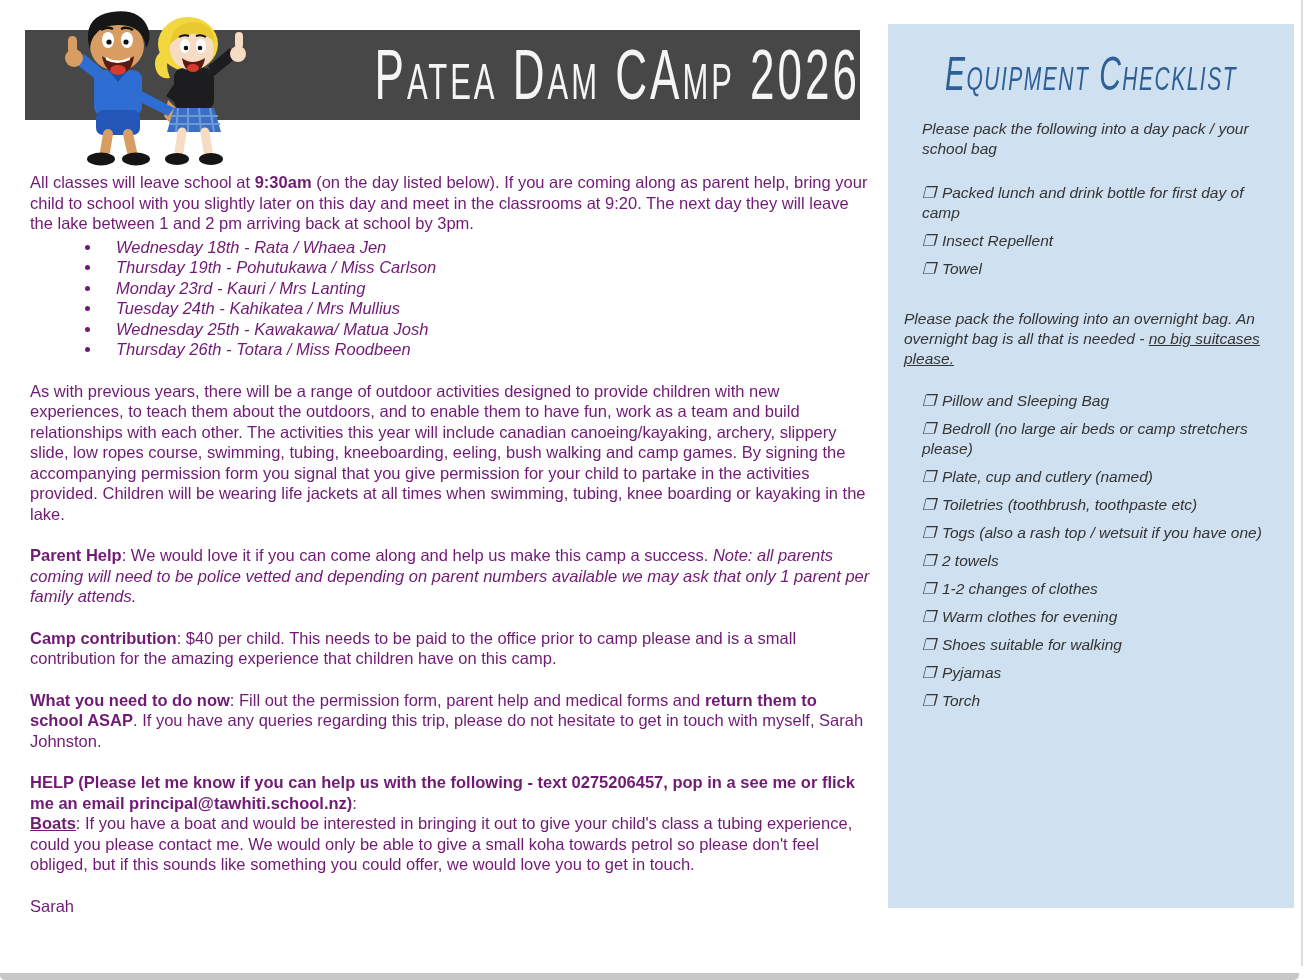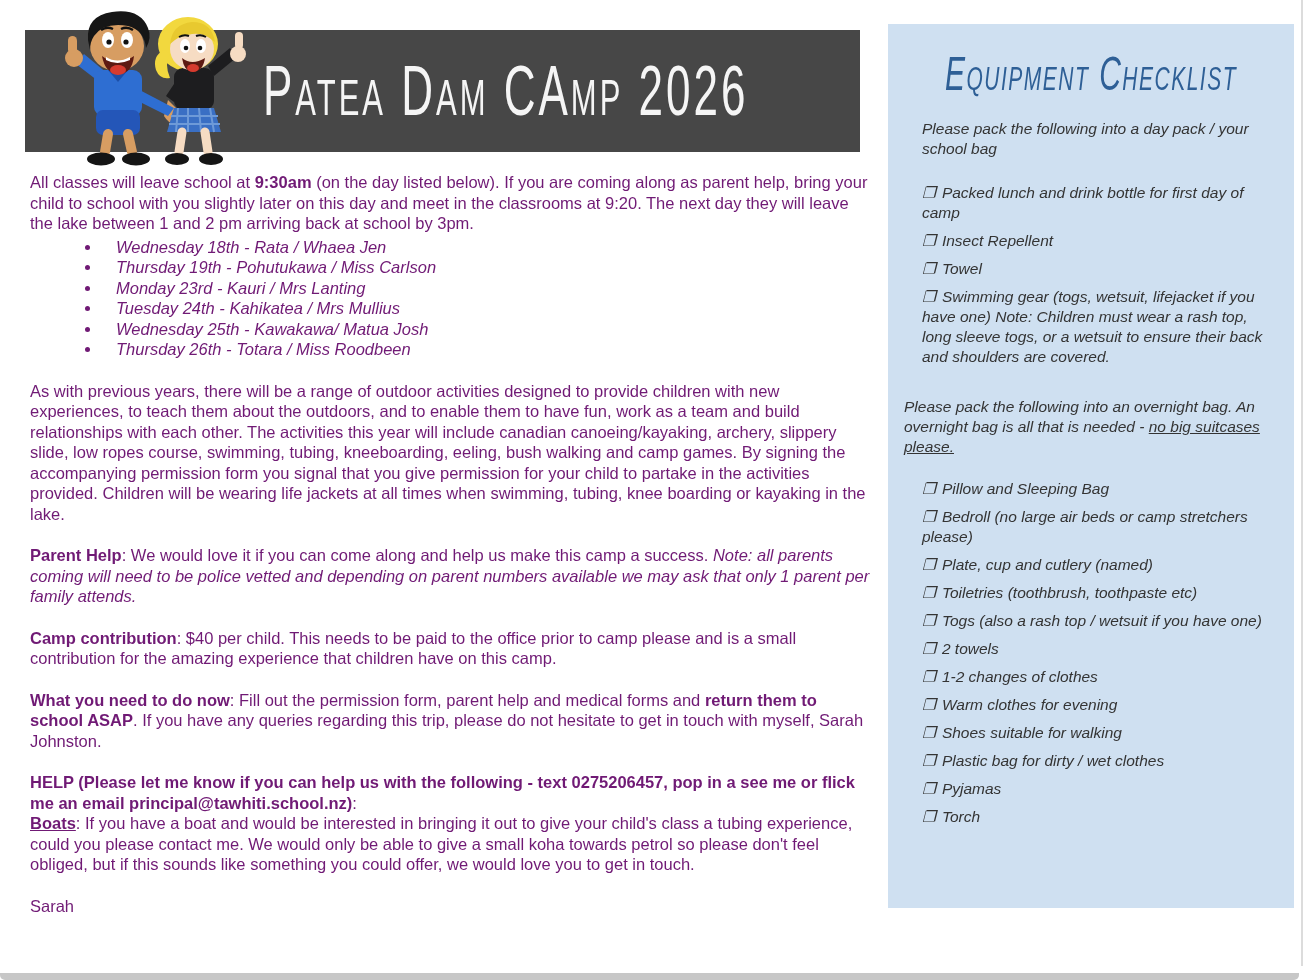--- a/index.html
+++ b/index.html
@@ -1,22 +1,22 @@
 <!DOCTYPE html>
 <html><head>
 <meta charset="utf-8">
 <style>
   * { margin:0; padding:0; box-sizing:border-box; }
   html,body { width:1306px; height:980px; background:#ffffff; overflow:hidden;
               font-family:"Liberation Sans", sans-serif; }
   .page { position:relative; width:1306px; height:980px; background:#fff; }
 
   
-  .banner { position:absolute; left:25px; top:30px; width:835px; height:122px;
-            background:#474747; display:flex; align-items:center; justify-content:flex-start;
+  .banner { position:absolute; left:25px; top:30px; width:835px; height:90px;
+            background:#474747; display:flex; align-items:center; justify-content:flex-end;
             padding-left:238px; }
   .camp-title { color:#f5f5f5; font-variant:small-caps; font-size:44px; letter-spacing:3px;
                 display:inline-block; transform:scaleY(1.62); transform-origin:center;
                 white-space:nowrap; font-weight:400; }
   .kids { position:absolute; left:28px; top:4px; width:224px; height:166px; }
 
   
   .main { position:absolute; left:30px; top:172px; width:840px; color:#701a75;
           font-size:16.5px; line-height:20.5px; }
   .main p { margin:0; }
@@ -141,33 +141,31 @@
   <div class="checklist">
     <div class="checklist-title">
       <span>Equipment Checklist</span>
     </div>
 
     <p class="cl-intro">Please pack the following into a day pack / your school bag</p>
 
     <p class="cl-item"><span class="cbx">❐</span><span>Packed lunch and drink bottle for first day of camp</span></p>
     <p class="cl-item"><span class="cbx">❐</span><span>Insect Repellent</span></p>
     <p class="cl-item"><span class="cbx">❐</span><span>Towel</span></p>
-    <p class="cl-item"><span class="cbx">❐</span><span>Swimming gear (togs, wetsuit, lifejacket if you have one) Note: Children must wear a rash top, long sleeve togs, or a wetsuit to ensure their back and shoulders are covered.</span></p>
 
     <p class="overnight-intro"><span>Please pack the following into an overnight bag. An overnight bag is all that is needed - </span><span class="u">no big suitcases please.</span></p>
 
     <p class="cl-item"><span class="cbx">❐</span><span>Pillow and Sleeping Bag</span></p>
     <p class="cl-item"><span class="cbx">❐</span><span>Bedroll (no large air beds or camp stretchers please)</span></p>
     <p class="cl-item"><span class="cbx">❐</span><span>Plate, cup and cutlery (named)</span></p>
     <p class="cl-item"><span class="cbx">❐</span><span>Toiletries (toothbrush, toothpaste etc)</span></p>
     <p class="cl-item"><span class="cbx">❐</span><span>Togs (also a rash top / wetsuit if you have one)</span></p>
     <p class="cl-item"><span class="cbx">❐</span><span>2 towels</span></p>
     <p class="cl-item"><span class="cbx">❐</span><span>1-2 changes of clothes</span></p>
     <p class="cl-item"><span class="cbx">❐</span><span>Warm clothes for evening</span></p>
     <p class="cl-item"><span class="cbx">❐</span><span>Shoes suitable for walking</span></p>
-    <p class="cl-item"><span class="cbx">❐</span><span>Plastic bag for dirty / wet clothes</span></p>
     <p class="cl-item"><span class="cbx">❐</span><span>Pyjamas</span></p>
     <p class="cl-item"><span class="cbx">❐</span><span>Torch</span></p>
   </div>
 
   <div class="edge-right"></div>
   <div class="edge-bottom"></div>
 </div>
 
 </body></html>

